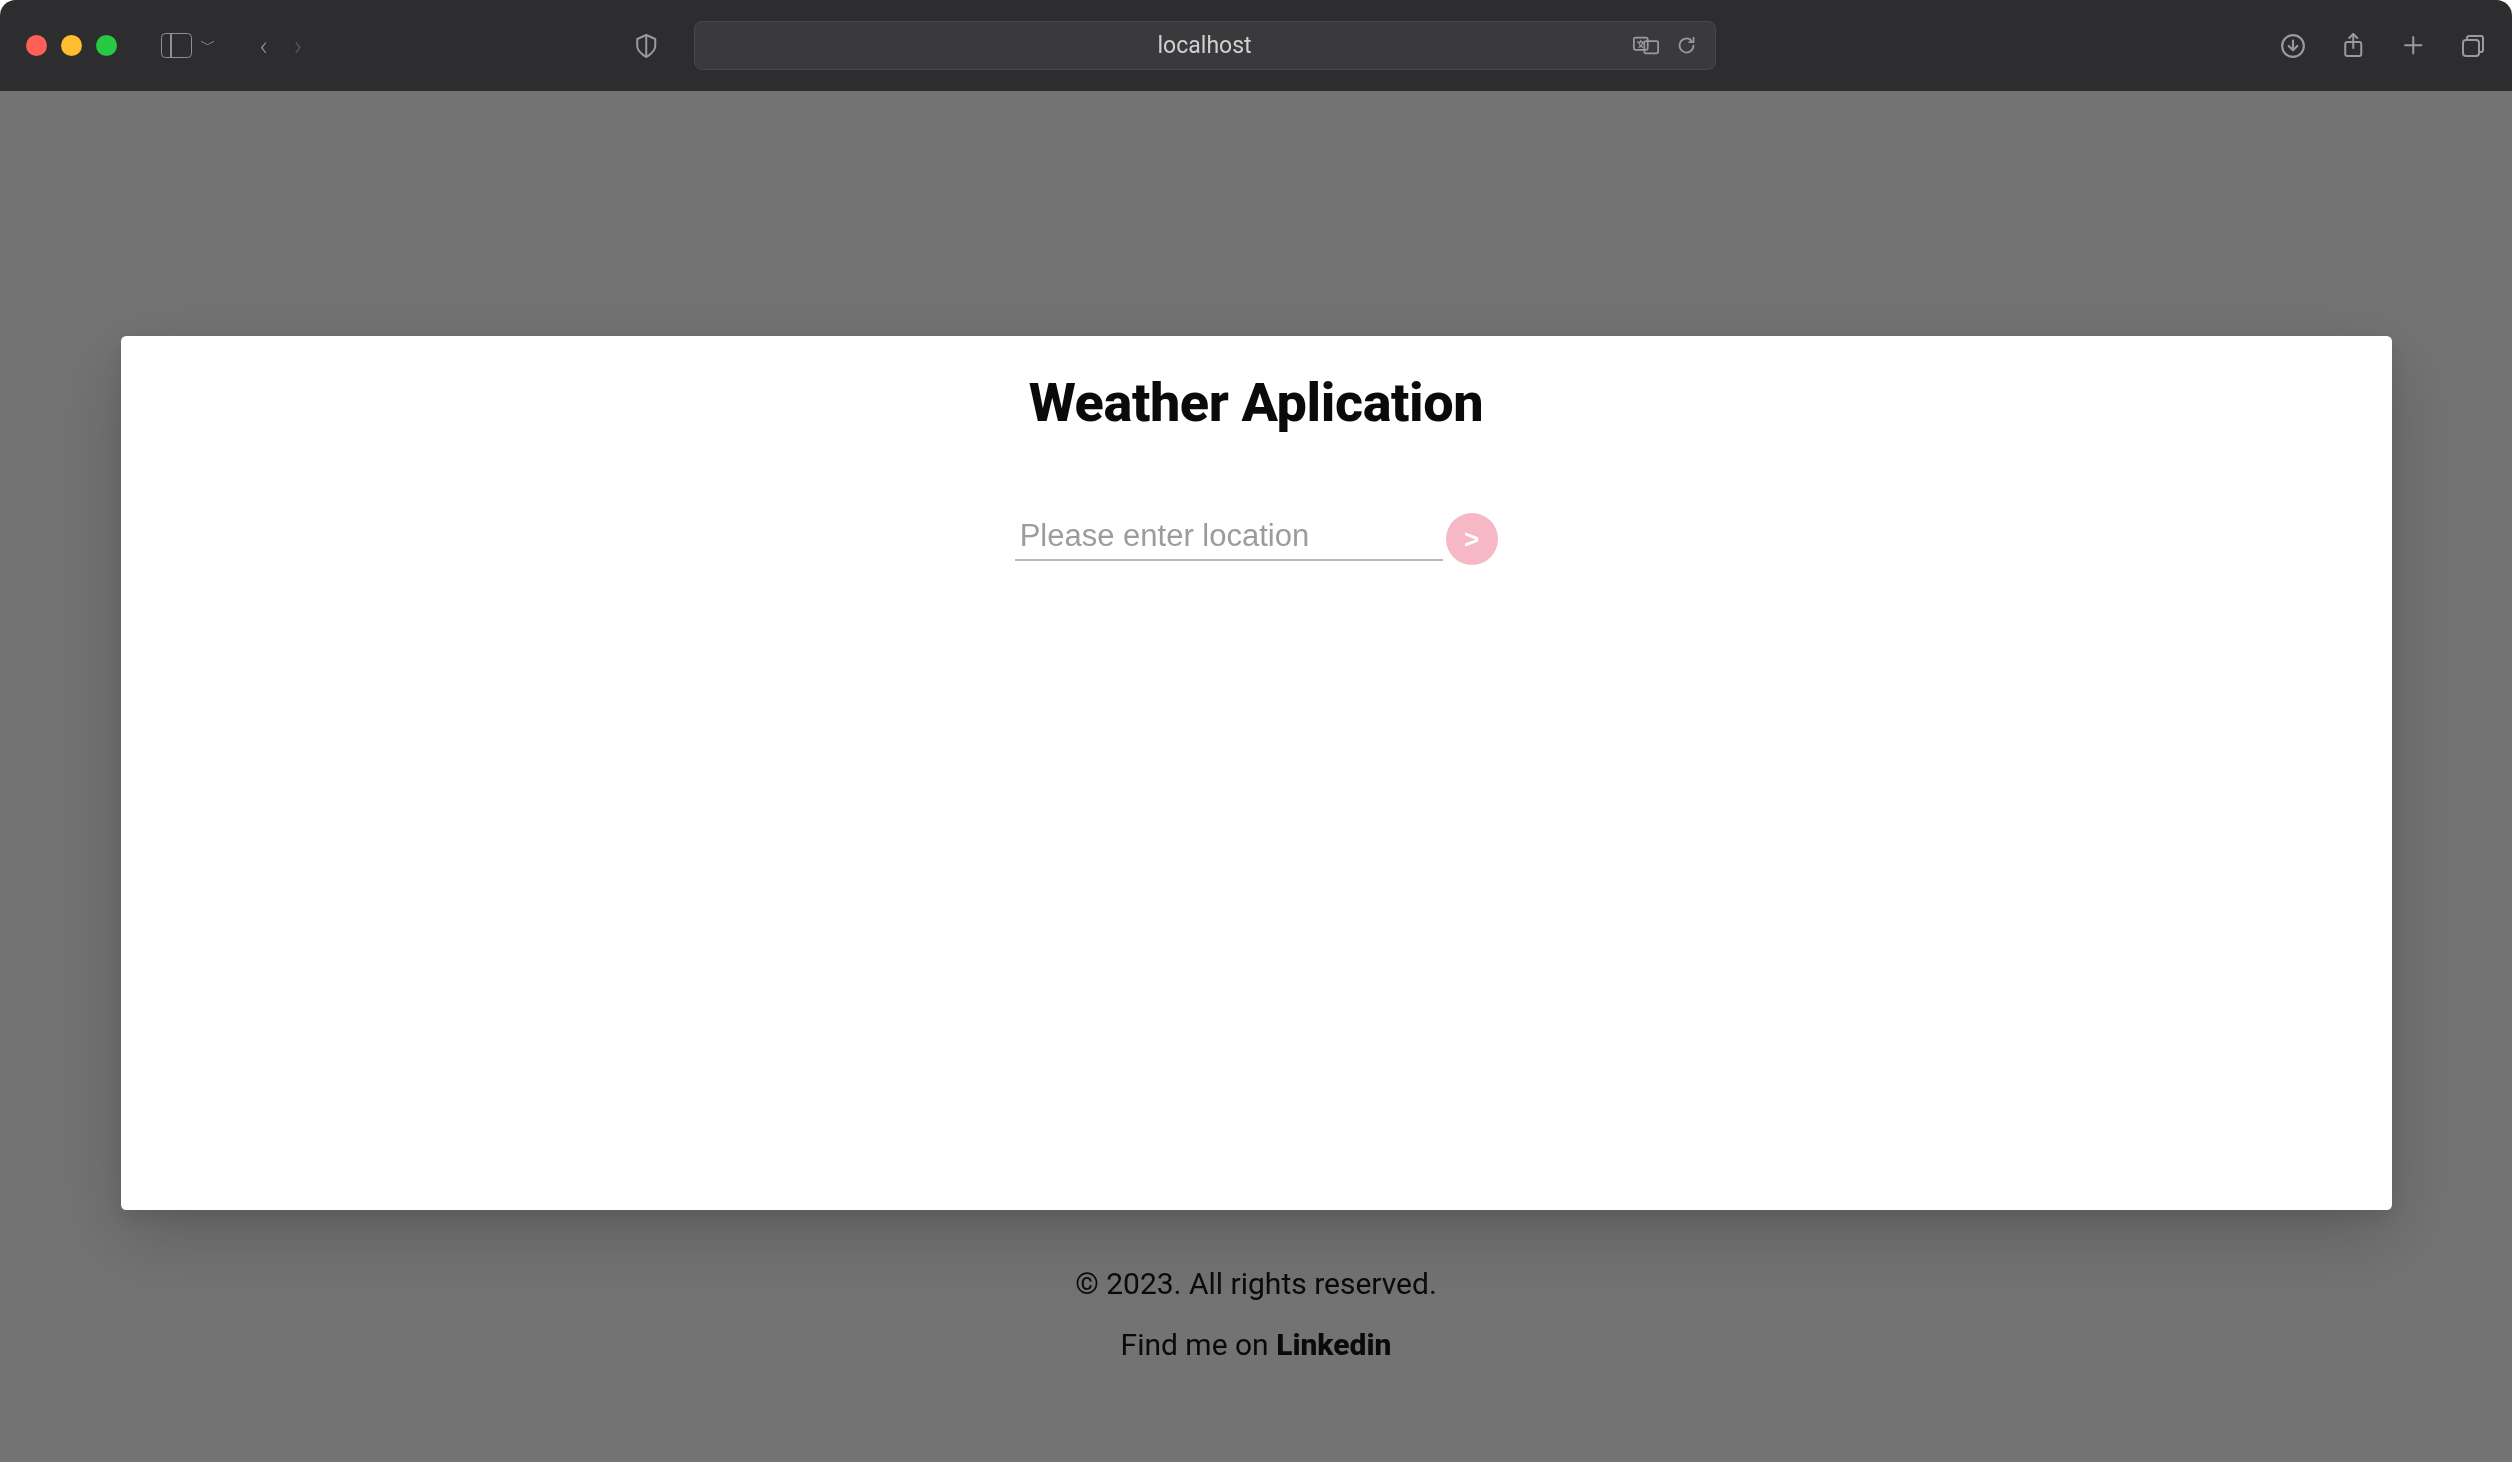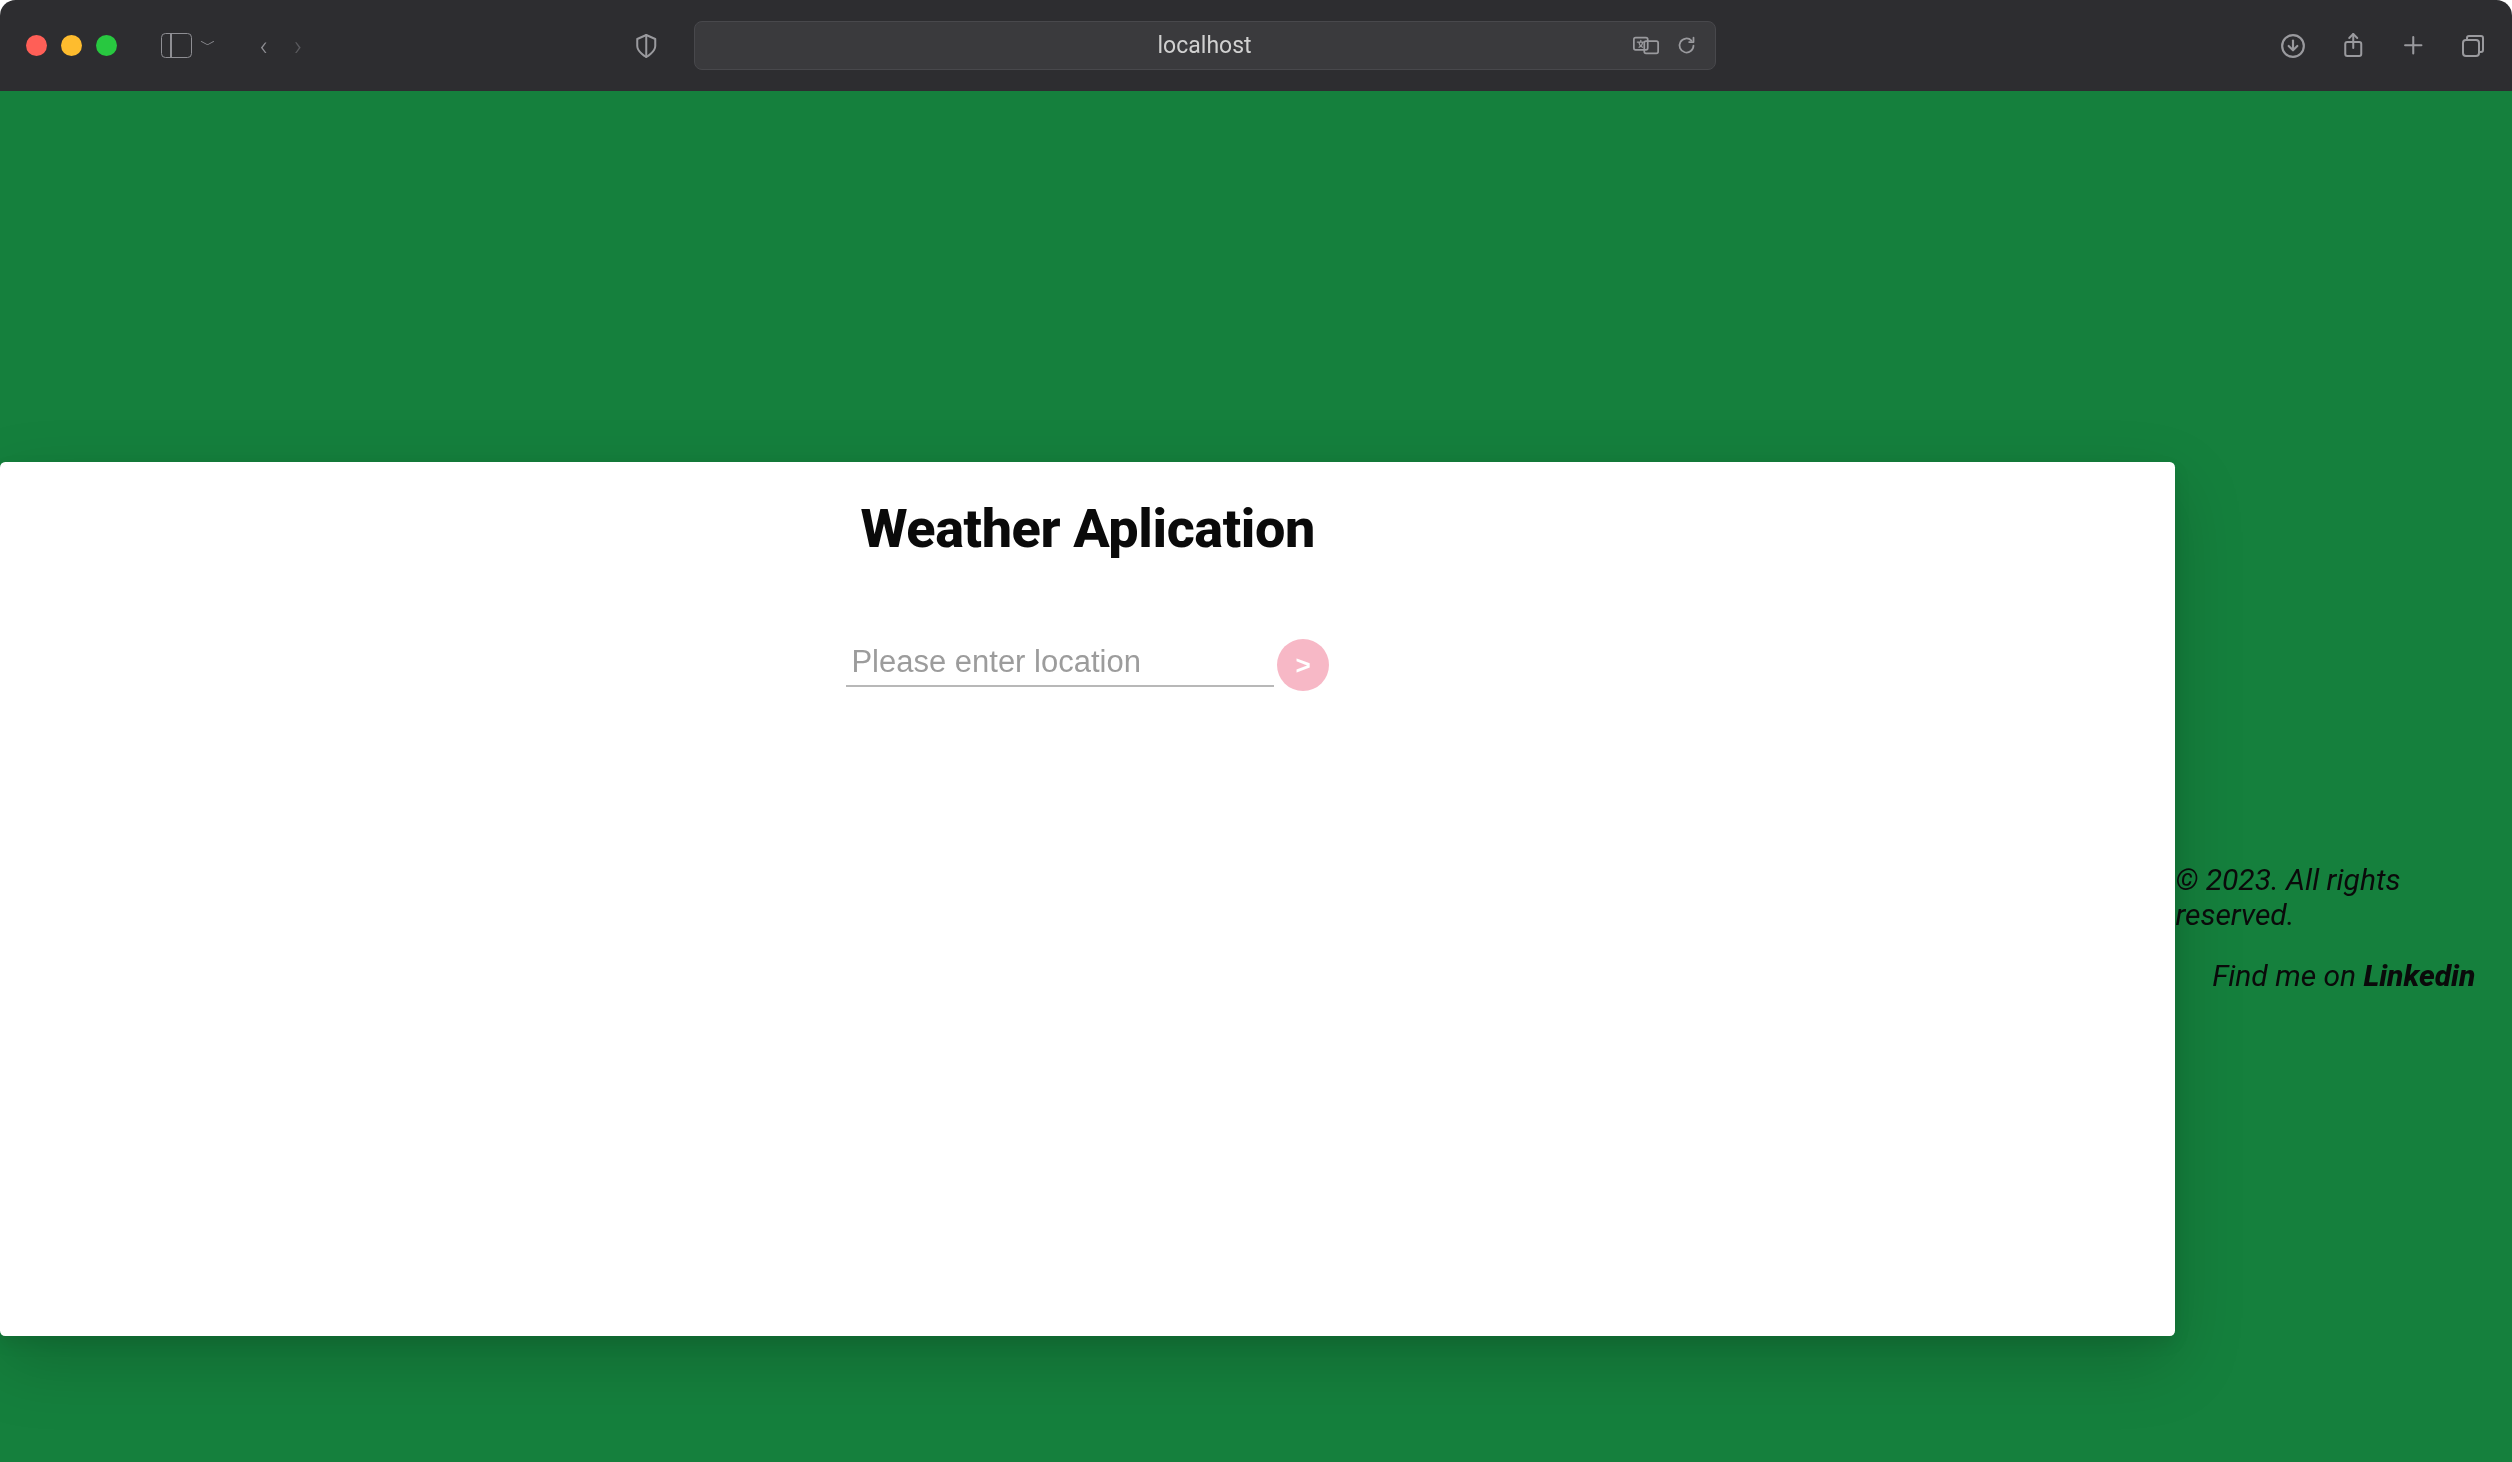--- a/index.html
+++ b/index.html
@@ -136,23 +136,24 @@
     }
 
     .chrome-icon {
       display: inline-flex;
       align-items: center;
       justify-content: center;
     }
 
     
     .page {
-      background: #15803d;
+      background: #737373;
       height: calc(100% - 91px);
       display: flex;
+      flex-direction: column;
       align-items: center;
       padding-top: 245px;
     }
 
     .card {
       width: 2271px;
       height: 874px;
       background: #ffffff;
       border-radius: 5.2px;
       box-shadow: 0 26px 70px rgba(0,0,0,0.18), 0 7px 17.5px rgba(0,0,0,0.08);
@@ -206,21 +207,20 @@
     }
 
     .footer {
       margin-top: 56px;
       display: flex;
       flex-direction: column;
       align-items: center;
       gap: 26px;
       color: #0a0a0a;
       font-size: 30px;
-      font-style: italic;
     }
 
     .footer .bold {
       font-weight: 800;
     }
 
     .footer a {
       color: inherit;
       text-decoration: none;
     }

